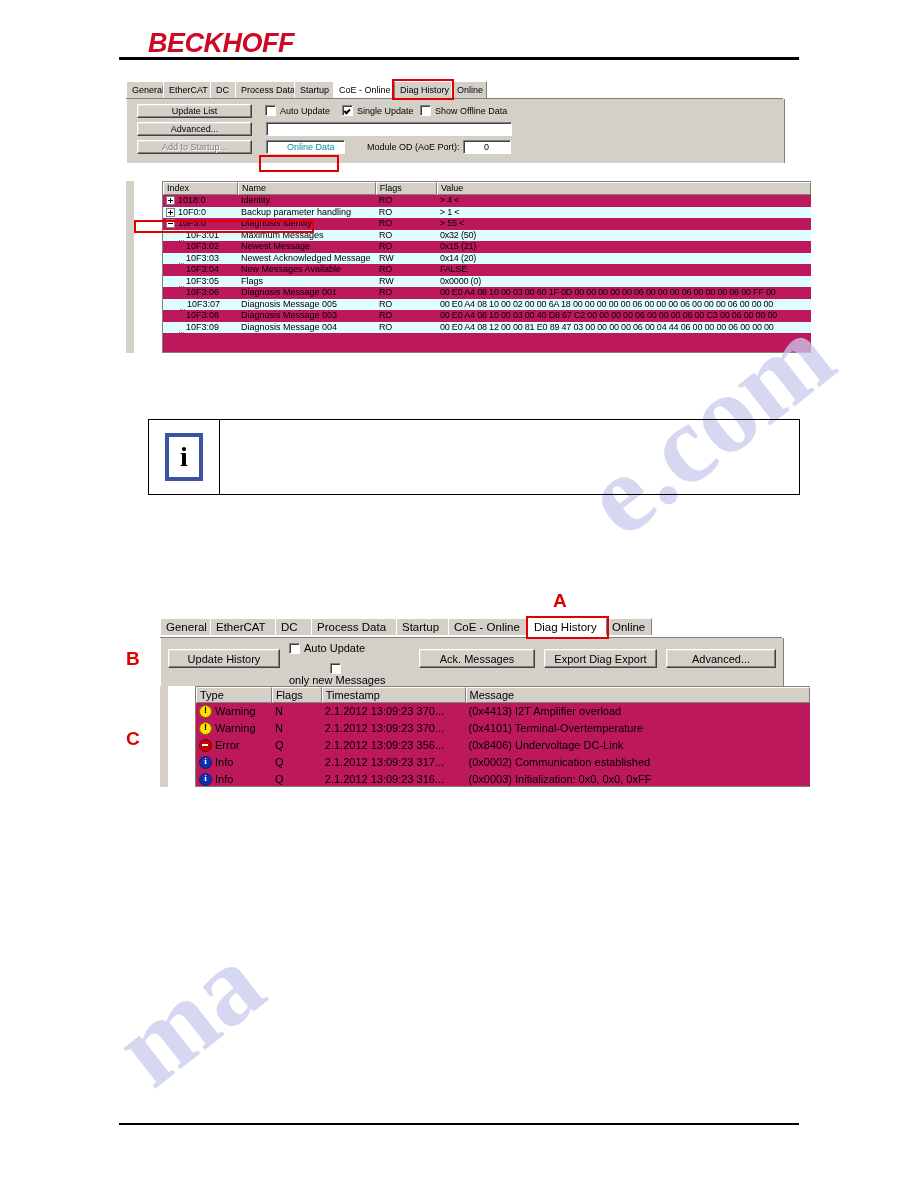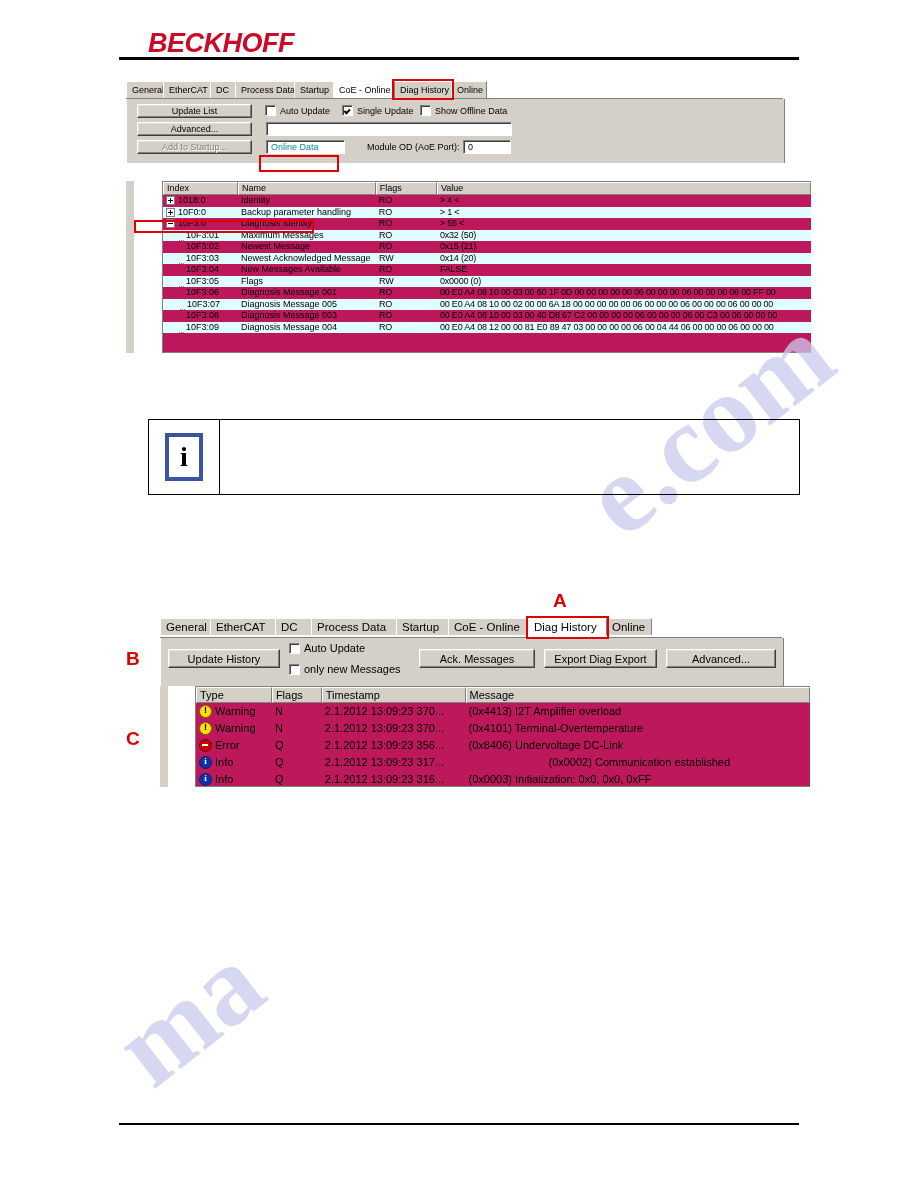--- a/index.html
+++ b/index.html
@@ -59,21 +59,21 @@
     text-align:center;white-space:nowrap;box-sizing:border-box;
     display:flex;align-items:center;justify-content:center;
   }
   .btn.dis{color:#808080;text-shadow:1px 1px 0 #ffffff;}
 
   .field{
     position:absolute;background:#ffffff;
     border:1px solid;border-color:#808080 #ffffff #ffffff #808080;
     box-shadow:inset 1px 1px 0 #404040;
     box-sizing:border-box;display:flex;align-items:center;
-    padding-left:4px;overflow:hidden;white-space:nowrap;
+    padding-left:20px;overflow:hidden;white-space:nowrap;
   }
 
   .cbwrap{position:absolute;display:flex;align-items:center;white-space:nowrap;}
   .cbbox{
     width:9px;height:9px;background:#ffffff;margin-right:4px;flex:none;
     border:1px solid;border-color:#808080 #ffffff #ffffff #808080;
     box-shadow:inset 1px 1px 0 #404040;
     position:relative;
   }
   .cbbox.on::after{
@@ -332,21 +332,21 @@
         <div class="tab-underline" style="width: 622px; top: 19px;"></div>
       </div>
 
     <div style="position:absolute;left:0;top:20px;width:622px;height:48px;background:#d4d0c8;border-left:1px solid #fff;border-right:1px solid #808080;">
       <div class="btn" style="left:7px;top:11px;width:112px;height:19px;font-size:11px;">Update History</div>
 
       <div class="cbwrap" style="left:128px;top:4px;font-size:11px;">
         <span class="cbbox"></span>
         <span>Auto Update</span>
       </div>
-      <div class="cbwrap" style="left:128px;top:25px;font-size:11px;">
+      <div class="cbwrap" style="left:128px;top:25px;font-size:11px;flex-direction:column;">
         <span class="cbbox"></span>
         <span>only new Messages</span>
       </div>
 
       <div class="btn" style="left:258px;top:11px;width:116px;height:19px;font-size:11px;">Ack. Messages</div>
       <div class="btn" style="left:383px;top:11px;width:113px;height:19px;font-size:11px;">Export Diag Export</div>
       <div class="btn" style="left:505px;top:11px;width:110px;height:19px;font-size:11px;">Advanced...</div>
     </div>
 
     <div class="grid" id="dh-grid" style="left:7px;top:68px;width:615px;height:101px;border:1px solid #808080;border-right:none;">
@@ -383,21 +383,21 @@
           <div class="gc" style="width: 144px; font-size: 11px;">2.1.2012 13:09:23 356...</div>
           <div class="gc" style="width: 345px; font-size: 11px;">(0x8406) Undervoltage DC-Link</div>
         </div>
         <div class="grow" style="height: 17px;">
           <div class="gc" style="width: 76px; font-size: 11px; display: flex; align-items: center;">
             <span class="ic info"></span>
             <span>Info</span>
           </div>
           <div class="gc" style="width: 50px; font-size: 11px;">Q</div>
           <div class="gc" style="width: 144px; font-size: 11px;">2.1.2012 13:09:23 317...</div>
-          <div class="gc" style="width: 345px; font-size: 11px; text-align: center;">(0x0002) Communication established</div>
+          <div class="gc" style="width: 345px; font-size: 11px;">(0x0002) Communication established</div>
         </div>
         <div class="grow" style="height: 17px;">
           <div class="gc" style="width: 76px; font-size: 11px; display: flex; align-items: center;">
             <span class="ic info"></span>
             <span>Info</span>
           </div>
           <div class="gc" style="width: 50px; font-size: 11px;">Q</div>
           <div class="gc" style="width: 144px; font-size: 11px;">2.1.2012 13:09:23 316...</div>
           <div class="gc" style="width: 345px; font-size: 11px;">(0x0003) Initialization: 0x0, 0x0, 0xFF</div>
         </div>

